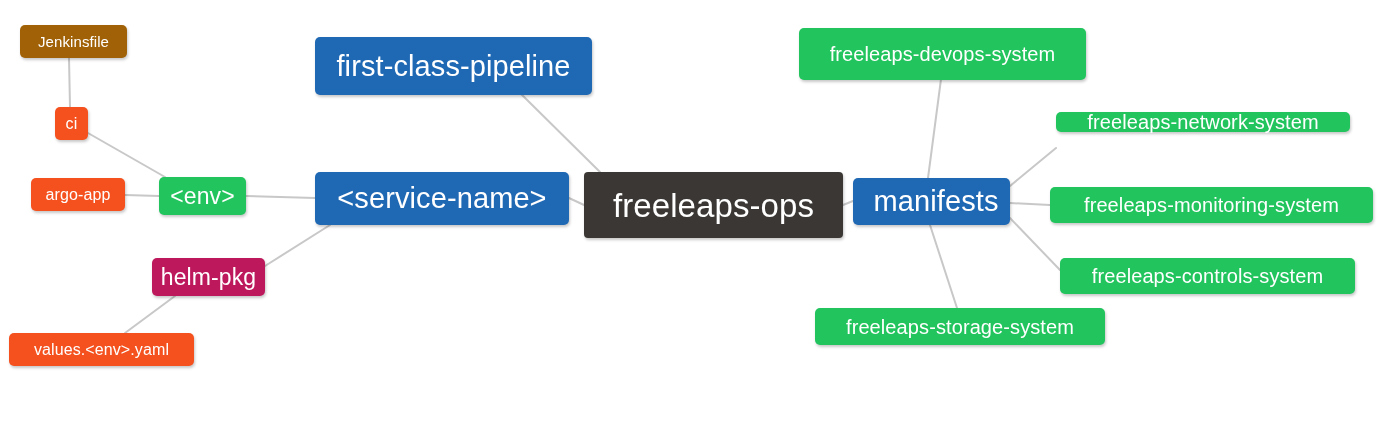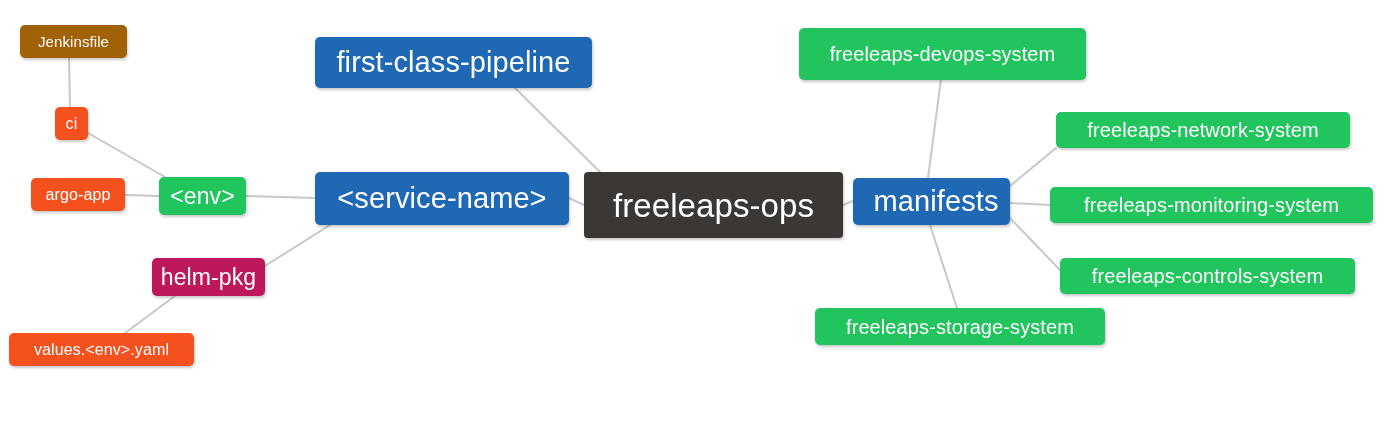--- a/index.html
+++ b/index.html
@@ -71,21 +71,21 @@
   <div id="node-layer">
       <div class="node sz-root" style="left: 584px; top: 172px; width: 259px; height: 66px; background: rgb(59, 55, 52);">
         <span>freeleaps-ops</span>
       </div>
       <div class="node sz-branch" style="left: 315px; top: 172px; width: 254px; height: 53px; background: rgb(31, 104, 180);">
         <span>&lt;service-name&gt;</span>
       </div>
       <div class="node sz-branch" style="left: 853px; top: 178px; width: 157px; height: 47px; background: rgb(31, 104, 180); padding-left: 9px;">
         <span>manifests</span>
       </div>
-      <div class="node sz-branch" style="left: 315px; top: 37px; width: 277px; height: 51px; background: rgb(31, 104, 180);">
+      <div class="node sz-branch" style="left: 315px; top: 37px; width: 277px; height: 58px; background: rgb(31, 104, 180);">
         <span>first-class-pipeline</span>
       </div>
       <div class="node sz-sub" style="left: 159px; top: 177px; width: 87px; height: 38px; background: rgb(33, 196, 93);">
         <span>&lt;env&gt;</span>
       </div>
       <div class="node sz-sub" style="left: 152px; top: 258px; width: 113px; height: 38px; background: #be185d;">
         <span>helm-pkg</span>
       </div>
       <div class="node sz-mini" style="left: 55px; top: 107px; width: 33px; height: 33px; background: rgb(244, 81, 30);">
         <span>ci</span>
@@ -95,21 +95,21 @@
       </div>
       <div class="node sz-tiny" style="left: 20px; top: 25px; width: 107px; height: 33px; background: #a16207;">
         <span>Jenkinsfile</span>
       </div>
       <div class="node sz-mini" style="left: 9px; top: 333px; width: 185px; height: 33px; background: rgb(244, 81, 30);">
         <span>values.&lt;env&gt;.yaml</span>
       </div>
       <div class="node sz-leaf" style="left: 799px; top: 28px; width: 287px; height: 52px; background: rgb(33, 196, 93);">
         <span>freeleaps-devops-system</span>
       </div>
-      <div class="node sz-leaf" style="left: 1056px; top: 112px; width: 294px; height: 36px; background: rgb(33, 196, 93);">
+      <div class="node sz-leaf" style="left: 1056px; top: 112px; width: 294px; height: 20px; background: rgb(33, 196, 93);">
         <span>freeleaps-network-system</span>
       </div>
       <div class="node sz-leaf" style="left: 1050px; top: 187px; width: 323px; height: 36px; background: rgb(33, 196, 93);">
         <span>freeleaps-monitoring-system</span>
       </div>
       <div class="node sz-leaf" style="left: 1060px; top: 258px; width: 295px; height: 36px; background: rgb(33, 196, 93);">
         <span>freeleaps-controls-system</span>
       </div>
       <div class="node sz-leaf" style="left: 815px; top: 308px; width: 290px; height: 37px; background: rgb(33, 196, 93);">
         <span>freeleaps-storage-system</span>

